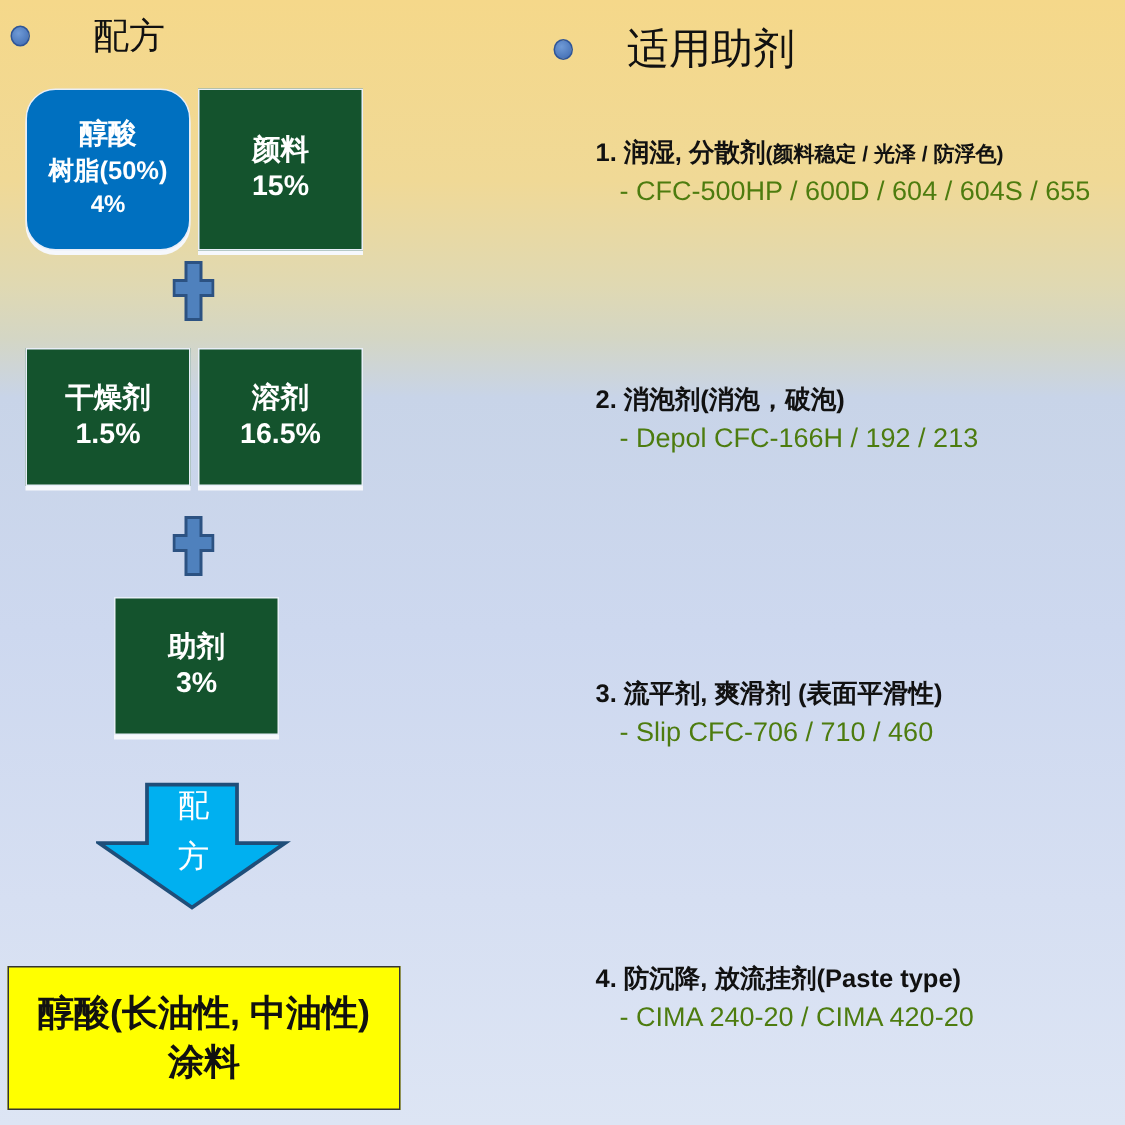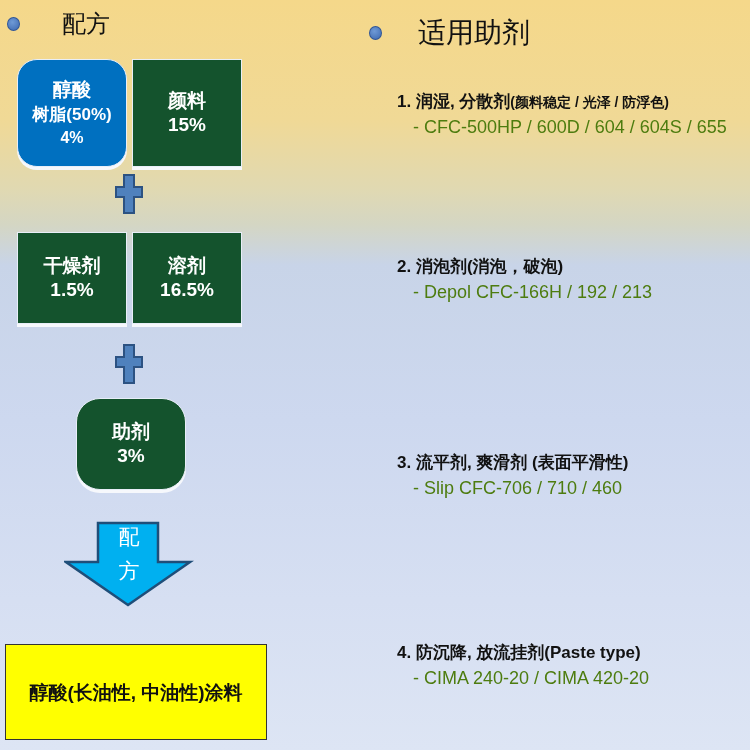--- a/index.html
+++ b/index.html
@@ -37,22 +37,22 @@
 
     .arrow { position: absolute; left: 64px; top: 520px; width: 130px; height: 88px; }
     .arrow-text {
       position: absolute; left: 112px; top: 520px; width: 34px; text-align: center;
       color: #fff; font-size: 21px; line-height: 34px;
     }
 
     .yellow-box {
       position: absolute; left: 5px; top: 644px; width: 262px; height: 96px;
       background: #ffff00; border: 1.5px solid #333; box-sizing: border-box;
-      display: flex; flex-direction: row; justify-content: center; align-items: center;
-      font-size: 19px; line-height: 33px; color: #111; font-weight: bold;
+      display: flex; flex-direction: column; justify-content: center; align-items: center;
+      font-size: 24px; line-height: 33px; color: #111; font-weight: bold;
       font-family: "Liberation Sans", sans-serif;
     }
 
     .item { position: absolute; left: 397px; color: #111; font-family: "Liberation Sans", sans-serif; }
     .item .title { font-size: 17px; font-weight: bold; line-height: 24px; white-space: nowrap; }
     .item .title .sub { font-size: 14px; }
     .item .products { font-size: 18px; line-height: 26px; padding-left: 16px; white-space: nowrap; color: #4d7c0f; }
   </style>
 </head>
 <body>
@@ -82,21 +82,21 @@
 </div>
 <div class="box" style="left:132px; top:232px; width:108px; height:90px;">
   <span class="l1">溶剂</span>
   <span class="l2">16.5%</span>
 </div>
 
 <svg class="plus" style="left:115px; top:344px;" viewBox="0 0 28 40">
   <path d="M9 1 H19 V13 H27 V23 H19 V39 H9 V23 H1 V13 H9 Z" fill="#4f81bd" stroke="#2c5282" stroke-width="2"></path>
 </svg>
 
-<div class="box" style="left:76px; top:398px; width:108px; height:90px;border-radius:24px;">
+<div class="box" style="left:76px; top:398px; width:108px; height:90px;">
   <span class="l1">助剂</span>
   <span class="l2">3%</span>
 </div>
 
 <svg class="arrow" viewBox="0 0 130 88">
   <path d="M34 3 H94 V42 H126 L64 85 L2 42 H34 Z" fill="#00b0f0" stroke="#1f4e79" stroke-width="2.5" stroke-linejoin="miter"></path>
 </svg>
 <div class="arrow-text">
   <div>配</div>
   <div>方</div>

